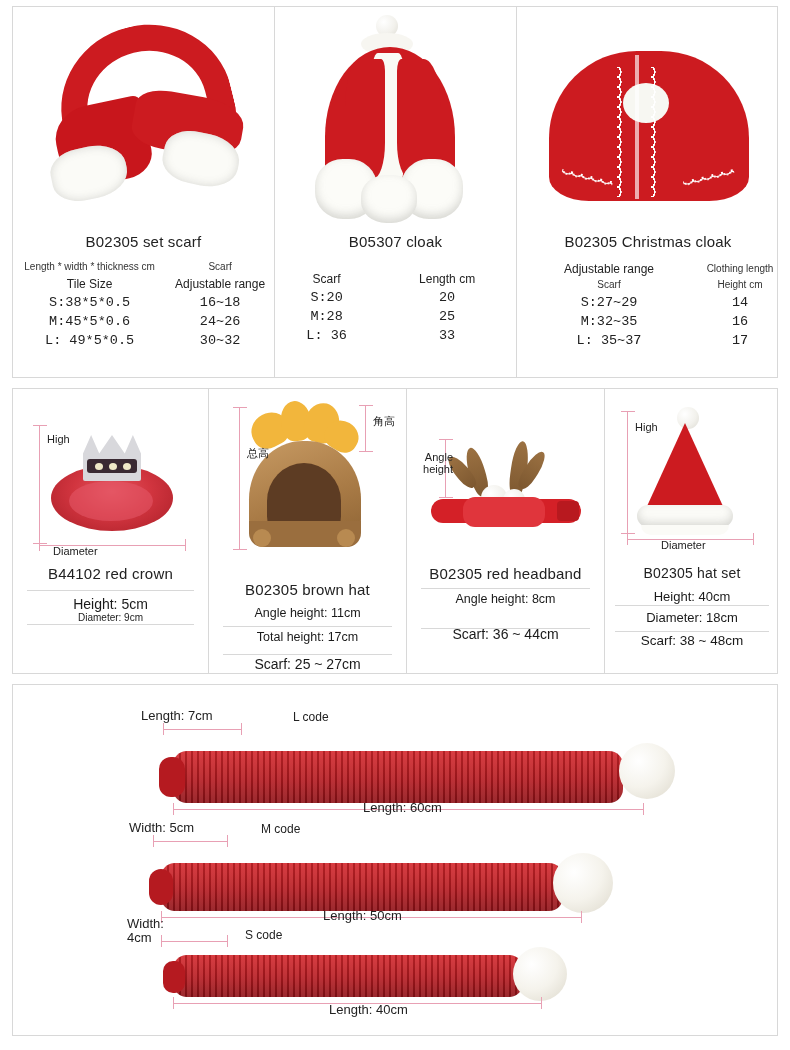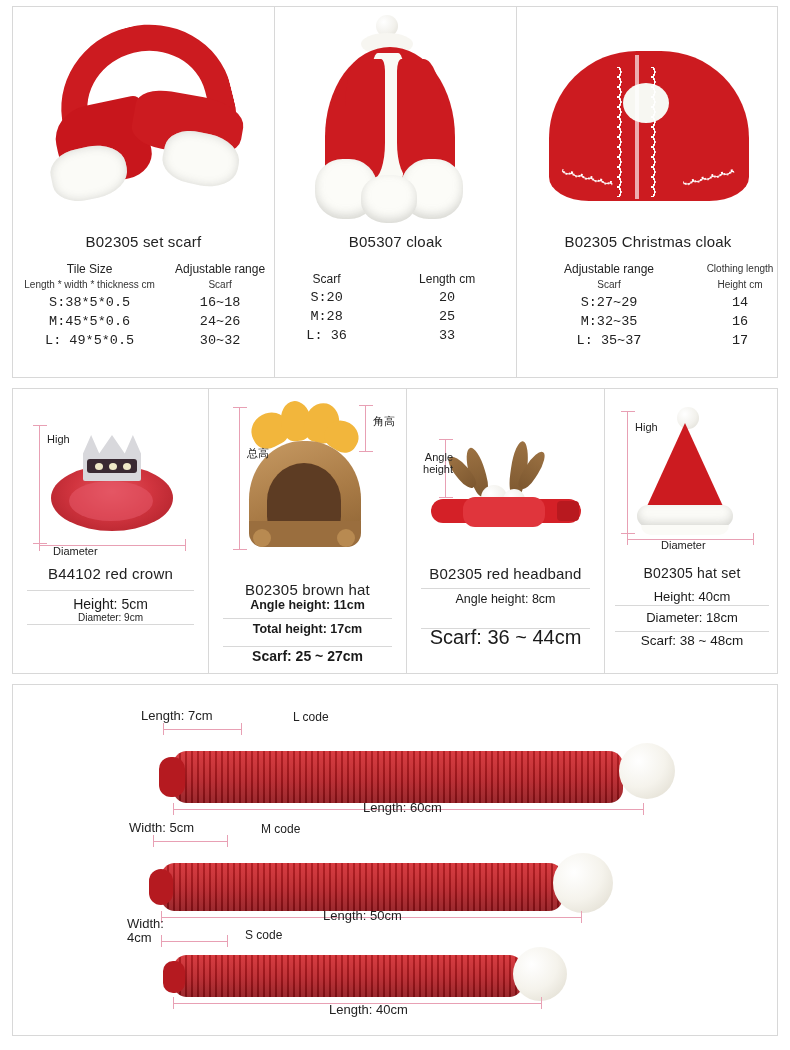--- a/index.html
+++ b/index.html
@@ -217,26 +217,26 @@
         <div class="pic" style="left:44px; top:96px; width:92px; height:80px; background:#c8161c; border-radius:40% 10% 30% 50%; transform:rotate(-12deg);"></div>
         <div class="pic" style="left:120px; top:88px; width:110px; height:58px; background:#cc1b20; border-radius:30% 40% 40% 30%; transform:rotate(10deg);"></div>
 
         <div class="fur" style="left:38px; top:140px; width:76px; height:52px; transform:rotate(-12deg);"></div>
         <div class="fur" style="left:150px; top:126px; width:76px; height:52px; transform:rotate(12deg);"></div>
       </div>
       <div class="title" style="margin-top:4px;">B02305 set scarf</div>
       <table class="spec" style="margin-top:10px;">
         <tbody>
             <tr>
+          <td class="sub">Length * width * thickness cm</td>
+          <td class="sub">Scarf</td>
+        </tr>
+        <tr>
           <td class="hdr">Tile Size</td>
           <td class="hdr">Adjustable range</td>
-        </tr>
-        <tr>
-          <td class="sub">Length * width * thickness cm</td>
-          <td class="sub">Scarf</td>
         </tr>
         <tr>
           <td class="val">S:38*5*0.5</td>
           <td class="val">16~18</td>
         </tr>
         <tr>
           <td class="val">M:45*5*0.6</td>
           <td class="val">24~26</td>
         </tr>
         <tr>
@@ -370,21 +370,21 @@
         <div class="arrow-v" style="left:156px; top:16px; height:46px;"></div>
         <div class="tick-h" style="left:150px; top:16px; width:14px;"></div>
         <div class="tick-h" style="left:150px; top:62px; width:14px;"></div>
         <div class="mlabel" style="left:164px; top:26px;">角高</div>
         <div class="arrow-v" style="left:30px; top:18px; height:142px;"></div>
         <div class="tick-h" style="left:24px; top:18px; width:14px;"></div>
         <div class="tick-h" style="left:24px; top:160px; width:14px;"></div>
         <div class="mlabel" style="left:38px; top:58px;">总高</div>
       </div>
       <div class="title" style="margin-top:18px;">B02305 brown hat</div>
-      <div style="position:relative; font-weight:bold;">
+      <div style="position:relative; margin-top:8px;">
         <div style="text-align:center; font-size:12.5px;">Angle height: 11cm</div>
         <div class="sep" style="left:14px; right:14px; top:20px;"></div>
         <div style="text-align:center; font-size:12.5px; margin-top:10px;">Total height: 17cm</div>
         <div class="sep" style="left:14px; right:14px; top:48px;"></div>
         <div style="text-align:center; font-size:14px; margin-top:12px;">Scarf: 25 ~ 27cm</div>
       </div>
     </div>
 
     <div class="cell" style="position:absolute; left:394px; top:0; width:198px; height:284px; border-bottom:none;">
       <div class="img-area" style="height:174px;">
@@ -401,21 +401,21 @@
         <div class="arrow-v" style="left:38px; top:50px; height:58px;"></div>
         <div class="tick-h" style="left:32px; top:50px; width:14px;"></div>
         <div class="tick-h" style="left:32px; top:108px; width:14px;"></div>
         <div class="mlabel" style="left:2px; top:62px; width:44px; text-align:right;">Angle height</div>
       </div>
       <div class="title" style="margin-top:2px;">B02305 red headband</div>
       <div style="position:relative; margin-top:10px;">
         <div class="sep" style="left:14px; right:14px; top:-4px;"></div>
         <div style="text-align:center; font-size:12.5px; margin-top:6px; padding:0 30px;">Angle height: 8cm</div>
         <div class="sep" style="left:14px; right:14px; top:36px;"></div>
-        <div style="text-align:center; font-size:20px; margin-top:20px;">Scarf: 36 ~ 44cm</div>
+        <div style="text-align:center; font-size:14px; margin-top:20px;">Scarf: 36 ~ 44cm</div>
       </div>
     </div>
 
     <div class="cell" style="position:absolute; left:592px; top:0; width:174px; height:284px; border-right:none; border-bottom:none;">
       <div class="img-area" style="height:174px;">
         <div class="pom" style="left:72px; top:18px; width:22px; height:22px;"></div>
         <div class="santa-cone" style="left:38px; top:34px;"></div>
         <div class="santa-brim" style="left:32px; top:116px; width:96px; height:22px;"></div>
         <div class="pic" style="left:36px; top:136px; width:88px; height:10px; background:#fbfbf7; border-radius:0 0 10px 10px;"></div>
 

